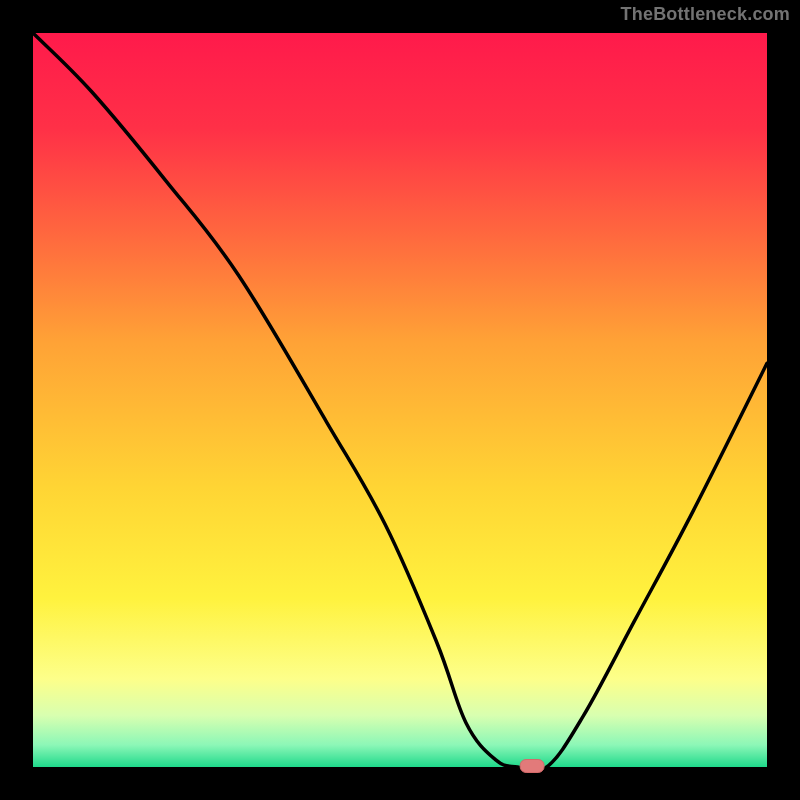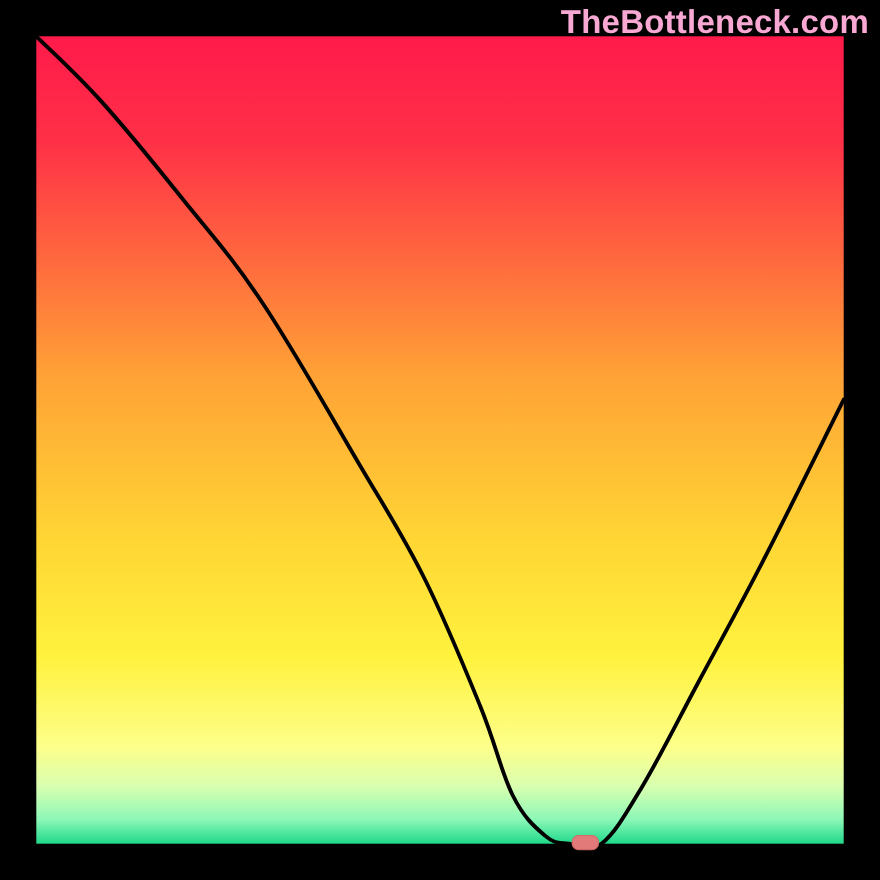--- a/index.html
+++ b/index.html
@@ -14,23 +14,23 @@
     position: relative;
     width: 800px;
     height: 800px;
     background: #000;
   }
   .watermark {
     position: absolute;
     top: 4px;
     right: 10px;
     font-family: Arial, Helvetica, sans-serif;
-    font-size: 30px;
+    font-size: 18px;
     font-weight: 600;
-    color: #f9a8d4;
+    color: #737373;
     letter-spacing: 0.2px;
   }
   svg.plot {
     position: absolute;
     left: 0;
     top: 0;
   }
 </style>
 </head>
 <body>

